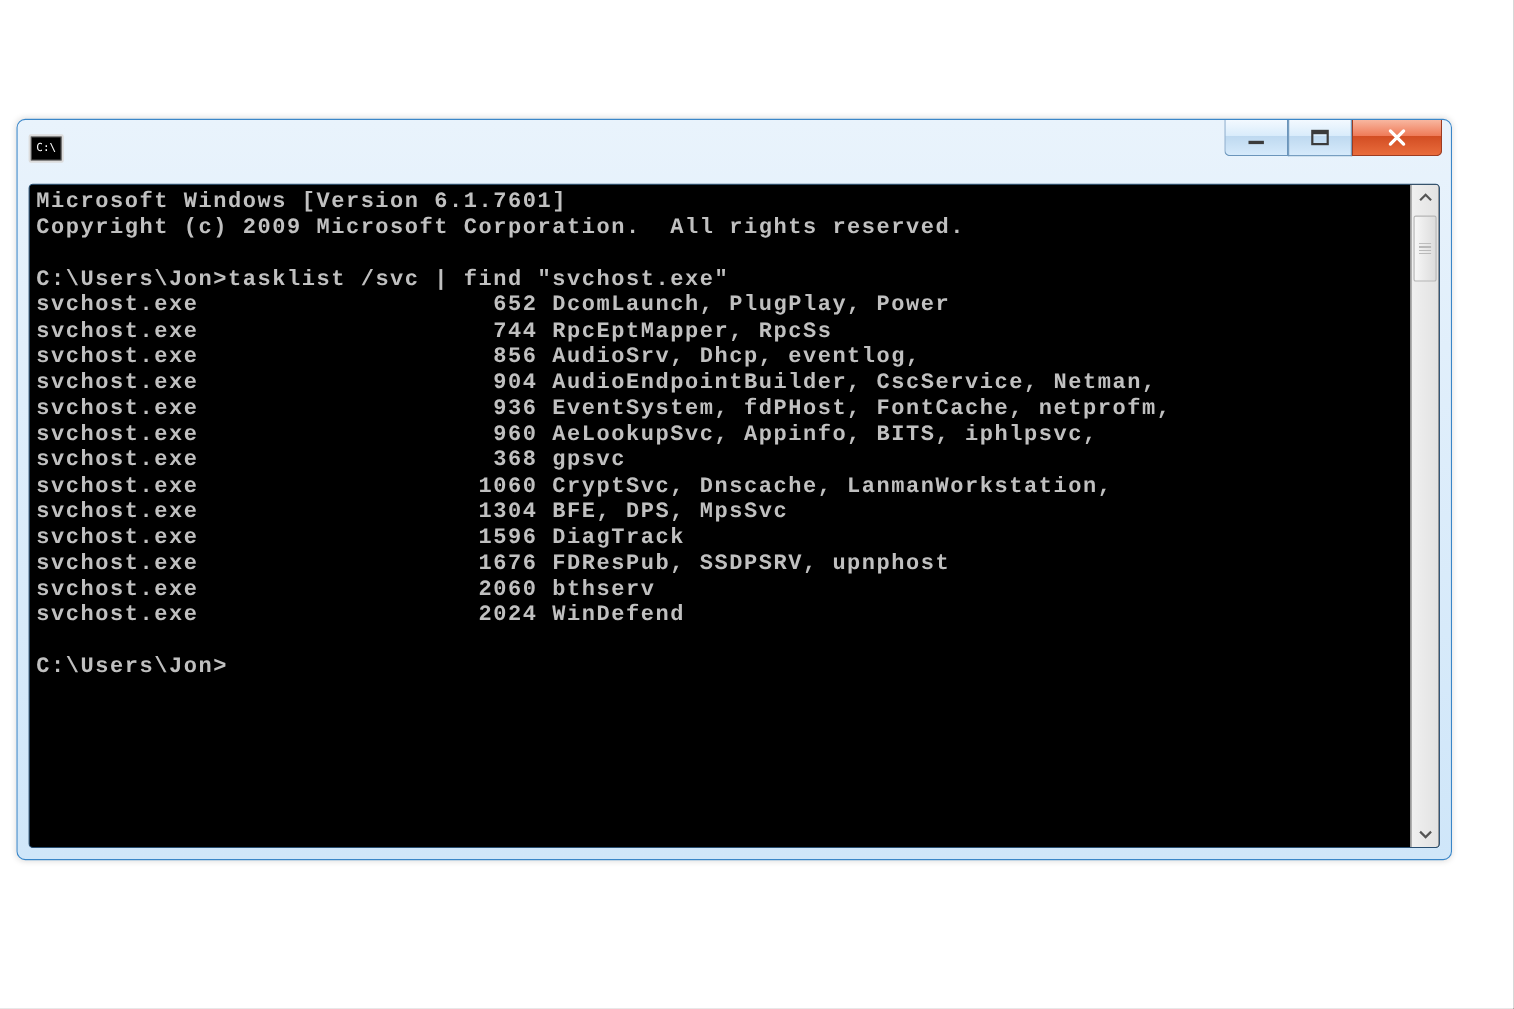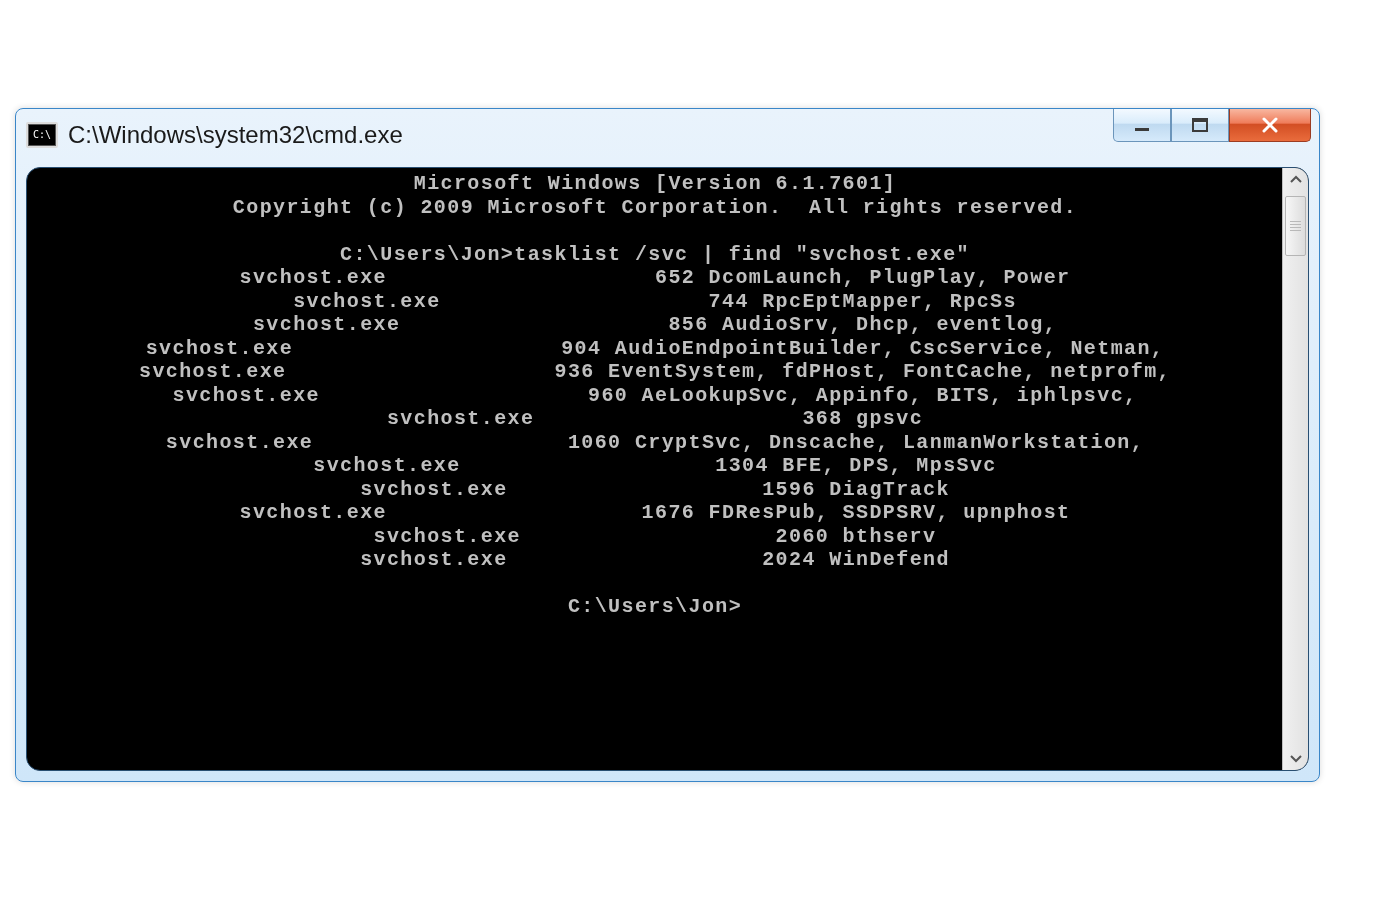--- a/index.html
+++ b/index.html
@@ -37,23 +37,22 @@
   }
   .win-btn.min{border-bottom-left-radius:5px;}
   .win-btn.close{
     width:80px;border-bottom-right-radius:5px;
     background:linear-gradient(to bottom,#f8b7a0 0%,#ef7b59 45%,#d24d23 46%,#e96c3c 100%);
     color:#fff;border-color:#9c3c22;
   }
   .win-btn svg{display:block;}
   .client{
     position:absolute;left:10px;right:10px;top:58px;bottom:10px;
-    background:#000;border:1px solid #294f72;border-radius:14px;
+    background:#000;border:1px solid #294f72;border-radius:4px;
     overflow:hidden;
-    text-align:center;
   }
   .scrollbar{
     position:absolute;top:0;right:0;bottom:0;width:25px;
     background:linear-gradient(to right,#f0f0f0,#e2e2e2);
     border-left:1px solid #bfbfbf;
     display:flex;flex-direction:column;justify-content:space-between;
   }
   .sb-btn{
     height:24px;display:flex;align-items:center;justify-content:center;
     color:#4a4a4a;font-size:14px;
@@ -79,21 +78,20 @@
 </style>
 </head>
 <body>
 
 <div class="window">
 
   <div class="titlebar">
     <div class="app-icon">
       <span>C:\</span>
     </div>
-    <div class="title-text">C:\Windows\system32\cmd.exe</div>
 
     <div class="window-controls">
       <div class="win-btn min">
         <svg width="18" height="18" viewBox="0 0 18 18">
           <rect x="2" y="12" width="14" height="3" fill="#3b3b3b"></rect>
         </svg>
       </div>
       <div class="win-btn max">
         <svg width="18" height="18" viewBox="0 0 18 18">
           <rect x="2" y="3" width="14" height="12" fill="none" stroke="#3b3b3b" stroke-width="2"></rect>

